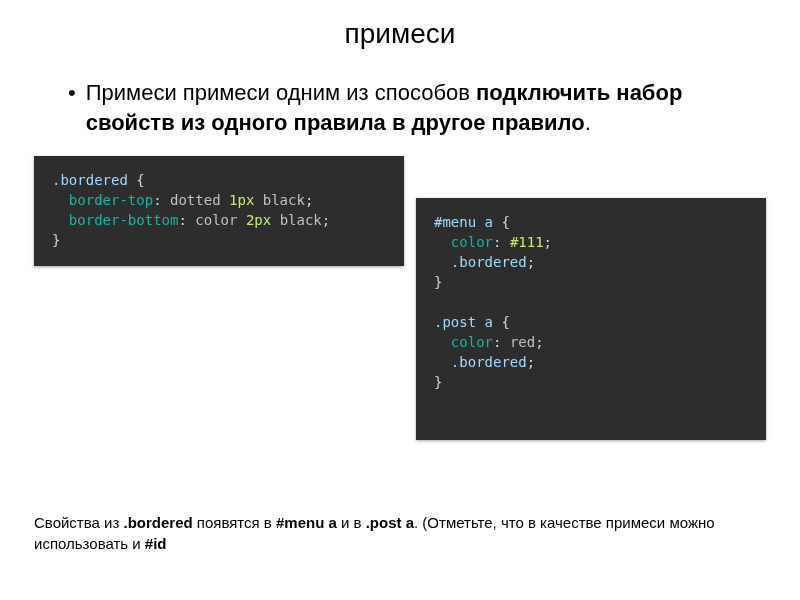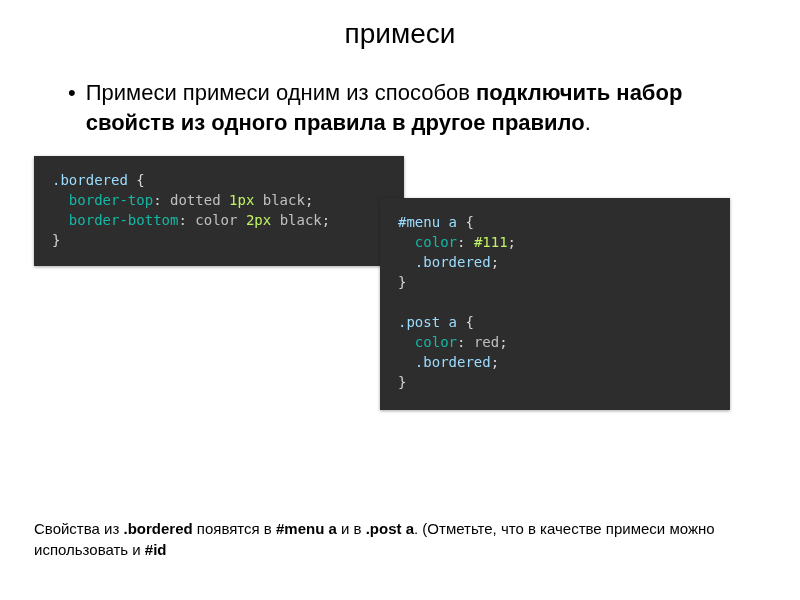--- a/index.html
+++ b/index.html
@@ -55,38 +55,38 @@
     padding: 14px 18px 16px 18px;
     white-space: pre;
     box-shadow: 0 1px 3px rgba(0,0,0,0.35);
   }
   .code-box-1 {
     left: 34px;
     top: 0px;
     width: 370px;
   }
   .code-box-2 {
-    left: 380px;
+    left: 416px;
     top: 42px;
     width: 350px;
-    height: 212px;
+    height: 242px;
   }
   .tok-sel   { color: #9CDCFE; }
   .tok-brace { color: #d4d4d4; }
   .tok-prop  { color: #14b8a6; }
   .tok-colon { color: #d4d4d4; }
   .tok-plain { color: #c0c0c0; }
   .tok-val   { color: #bef264; }
   .tok-punc  { color: #d4d4d4; }
 
   .footnote {
     position: absolute;
     left: 34px;
     right: 34px;
-    bottom: 40px;
+    bottom: 46px;
     font-size: 15px;
     line-height: 21px;
     color: #000;
   }
   .footnote .bold { font-weight: 700; }
 </style>
 </head>
 <body>
 
 <div class="title">примеси</div>

